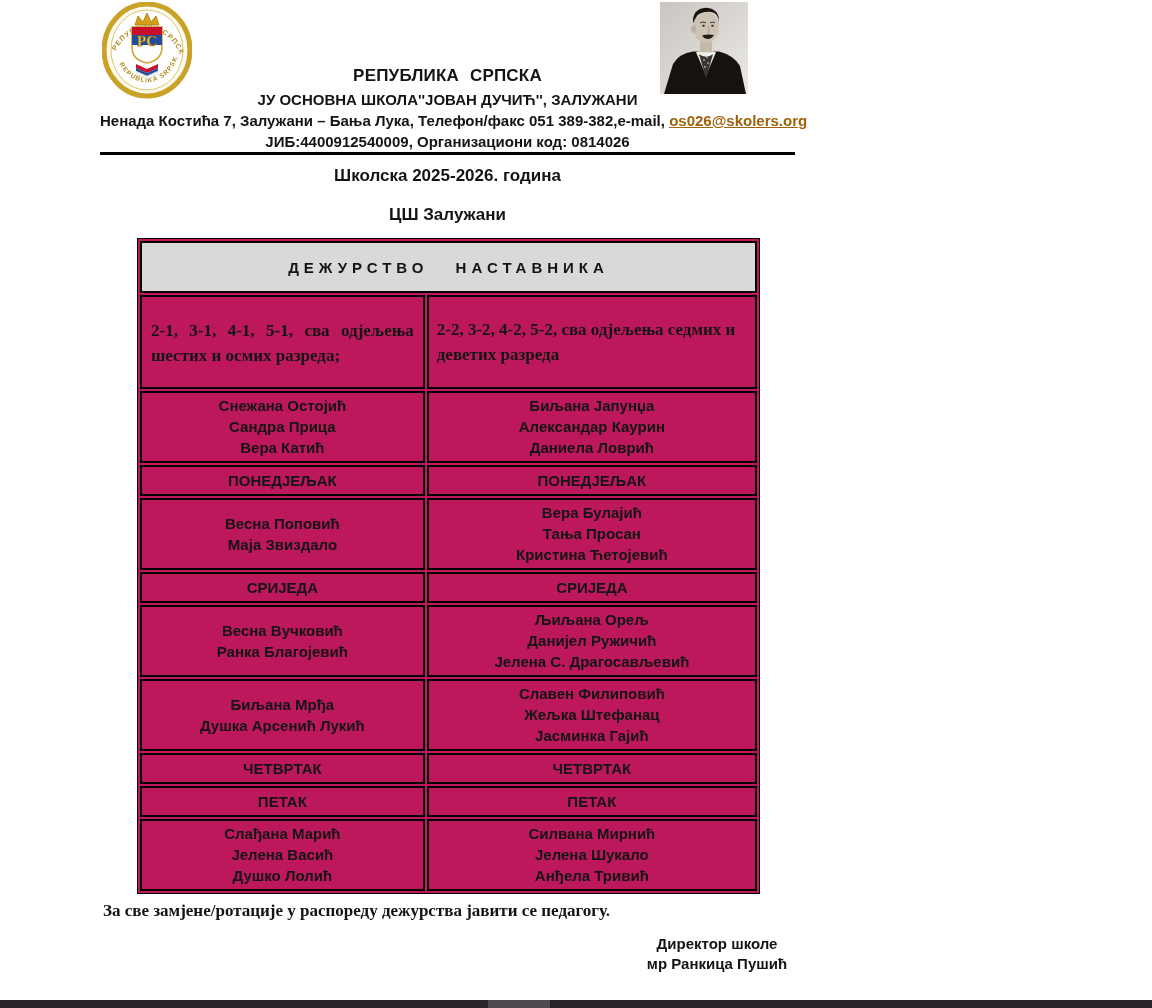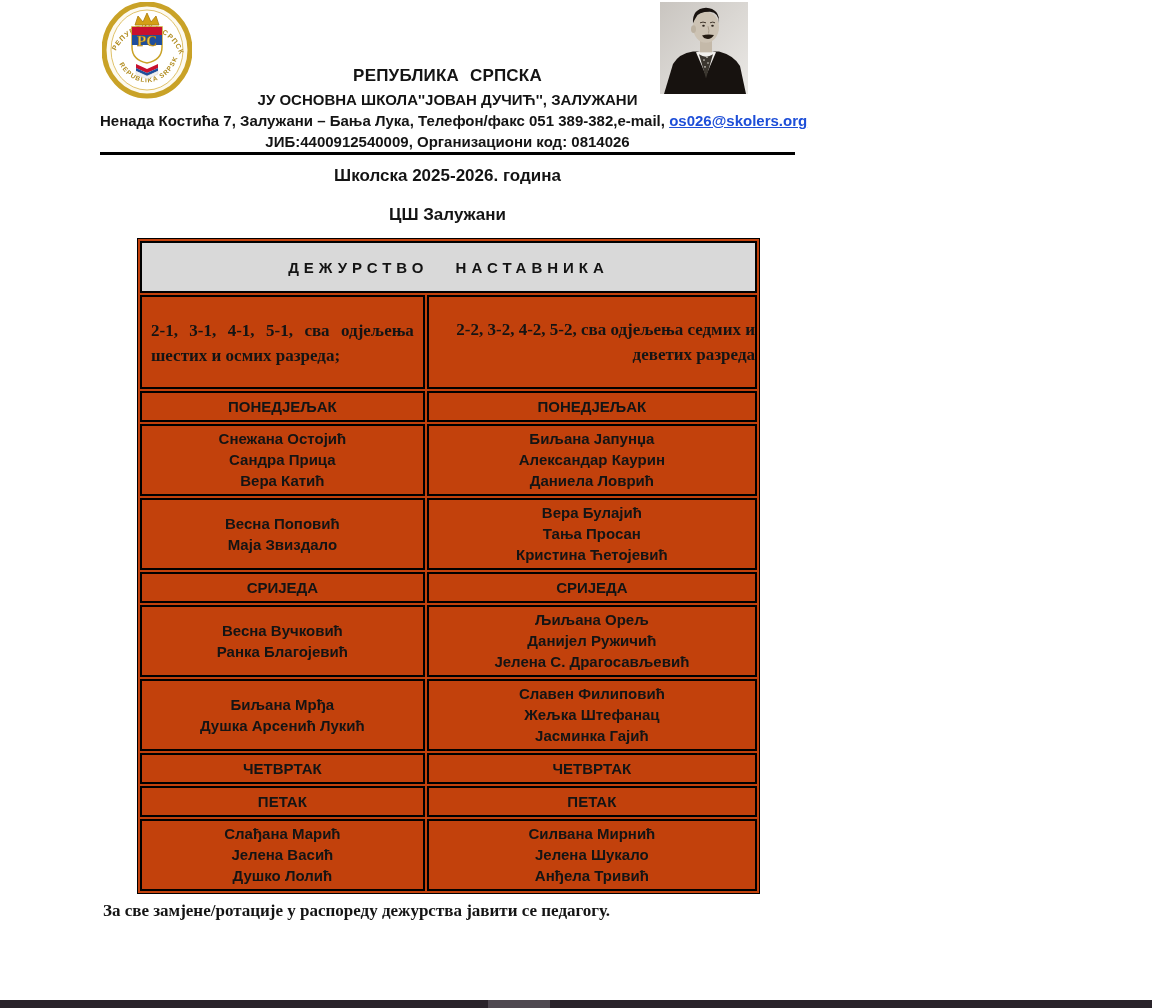--- a/index.html
+++ b/index.html
@@ -25,34 +25,34 @@
   .h-rule  { position:absolute; left:0; bottom:0; width:695px; height:3px; background:#000; }
   a.email  { color:#0563c1; text-decoration:underline; }
 
   .year-title { text-align:center; font-size:17px; font-weight:bold; margin-top:11px; }
   .unit-title { text-align:center; font-size:17px; font-weight:bold; margin-top:19px; }
 
   
   table.duty {
     margin:13px 0 0 37px; width:623px;
     border-collapse:separate; border-spacing:2px;
-    border:1px solid #000; background:#c2410c;
+    border:1px solid #000; background:#be185d;
     table-layout:fixed;
   }
   table.duty td { border:2px solid #000; vertical-align:middle; }
   td.title-cell {
     height:52px; background:#d9d9d9; text-align:center;
     font-size:15px; font-weight:bold; letter-spacing:5px; word-spacing:18px;
   }
   td.class-cell {
     height:94px; font-family:"Liberation Serif", serif;
     font-weight:bold; font-size:17px; line-height:1.5;
   }
   td.class-left  { text-align:justify; padding:4px 9px 2px 9px; }
-  td.class-right { text-align:right;  padding:4px 0; }
+  td.class-right { text-align:left;  padding:4px 8px; }
   td.day-cell   { height:31px; text-align:center; font-size:15px; font-weight:bold; }
   td.names-cell { text-align:center; font-size:15px; font-weight:bold; padding:2px 0 3px 0; }
   td.names-cell .tname { line-height:21px; }
 
   .footer-note {
     margin:7px 0 13px 3px;
     font-family:"Liberation Serif", serif;
     font-weight:bold; font-size:17px;
   }
   .signature { width:220px; margin-left:507px; margin-top:1px; text-align:center;
@@ -119,21 +119,21 @@
         <ellipse cx="43.5" cy="24.5" rx="1.3" ry="1" fill="#2c241c"></ellipse>
         <ellipse cx="52.5" cy="24.5" rx="1.3" ry="1" fill="#2c241c"></ellipse>
         <path d="M48,25 q1.5,5 0.5,7.5" stroke="#a89c8b" stroke-width="1" fill="none"></path>
         <path d="M42,34.5 Q47,33 54,34 Q51,39 46.5,38 Q43.5,37.5 42,34.5 Z" fill="#241b12"></path>
       </svg>
     </span>
 
     <div class="h-line1">РЕПУБЛИКА СРПСКА</div>
     <div class="h-line2">ЈУ ОСНОВНА ШКОЛА''ЈОВАН ДУЧИЋ'', ЗАЛУЖАНИ</div>
     <div class="h-line3">
-      <span>Ненада Костића 7, Залужани – Бања Лука, Телефон/факс 051 389-382,e-mail, </span><a class="email" href="#" style="color: #1d4ed8;">os026@skolers.org</a>
+      <span>Ненада Костића 7, Залужани – Бања Лука, Телефон/факс 051 389-382,e-mail, </span><a class="email" href="#" style="color: #a16207;">os026@skolers.org</a>
     </div>
     <div class="h-line4">ЈИБ:4400912540009, Организациони код: 0814026</div>
     <div class="h-rule"></div>
   </div>
 
   <div class="year-title">Школска 2025-2026. година</div>
   <div class="unit-title">ЦШ Залужани</div>
 
   <table class="duty">
     <colgroup>
@@ -142,36 +142,36 @@
       </colgroup>
     <tbody>
       <tr>
         <td class="title-cell" colspan="2" style="background: rgb(217, 217, 217);">ДЕЖУРСТВО НАСТАВНИКА</td>
       </tr>
       <tr>
         <td class="class-cell class-left">2-1, 3-1, 4-1, 5-1, сва одјељења шестих и осмих разреда;</td>
         <td class="class-cell class-right">2-2, 3-2, 4-2, 5-2, сва одјељења седмих и деветих разреда</td>
       </tr>
     <tr>
-          <td class="day-cell">ПОНЕДЈЕЉАК</td>
-          <td class="day-cell">ПОНЕДЈЕЉАК</td>
-        </tr>
-        <tr>
           <td class="names-cell">
             <div class="tname">Снежана Остојић</div>
             <div class="tname">Сандра Прица</div>
             <div class="tname">Вера Катић</div>
           </td>
           <td class="names-cell">
             <div class="tname">Биљана Јапунџа</div>
             <div class="tname">Александар Каурин</div>
             <div class="tname">Даниела Ловрић</div>
           </td>
         </tr>
         <tr>
+          <td class="day-cell">ПОНЕДЈЕЉАК</td>
+          <td class="day-cell">ПОНЕДЈЕЉАК</td>
+        </tr>
+        <tr>
           <td class="names-cell">
             <div class="tname">Весна Поповић</div>
             <div class="tname">Маја Звиздало</div>
           </td>
           <td class="names-cell">
             <div class="tname">Вера Булајић</div>
             <div class="tname">Тања Просан</div>
             <div class="tname">Кристина Ћетојевић</div>
           </td>
         </tr>
@@ -219,18 +219,22 @@
             <div class="tname">Силвана Мирнић</div>
             <div class="tname">Јелена Шукало</div>
             <div class="tname">Анђела Тривић</div>
           </td>
         </tr>
       </tbody>
   </table>
 
   <div class="footer-note">За све замјене/ротације у распореду дежурства јавити се педагогу.</div>
 
+  <div class="signature">
+    <div>Директор школе</div>
+    <div>мр Ранкица Пушић</div>
+  </div>
 
 </div>
 
 <div class="taskbar" style="background: rgb(41, 35, 42);">
   <div class="taskbar-thumb" style="background: rgb(78, 72, 80);"></div>
 </div>
 
 </body></html>

